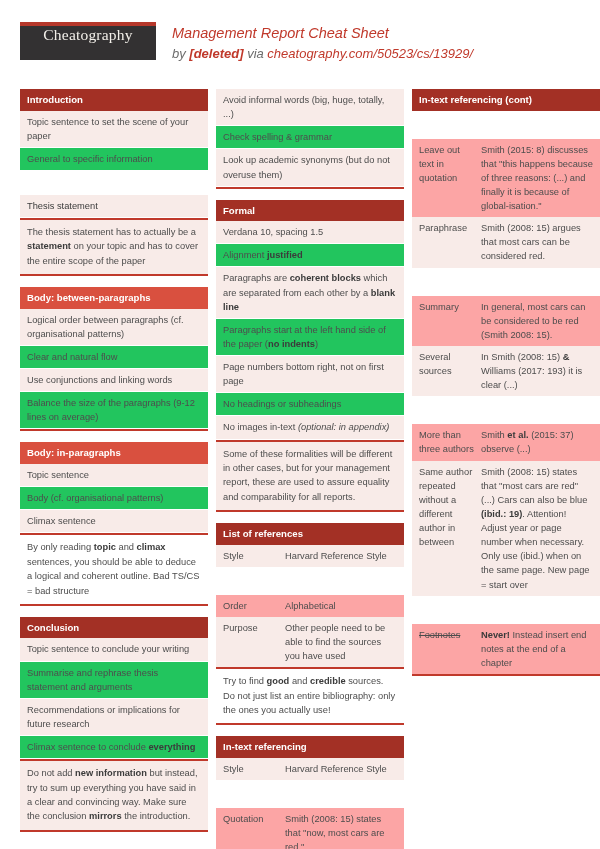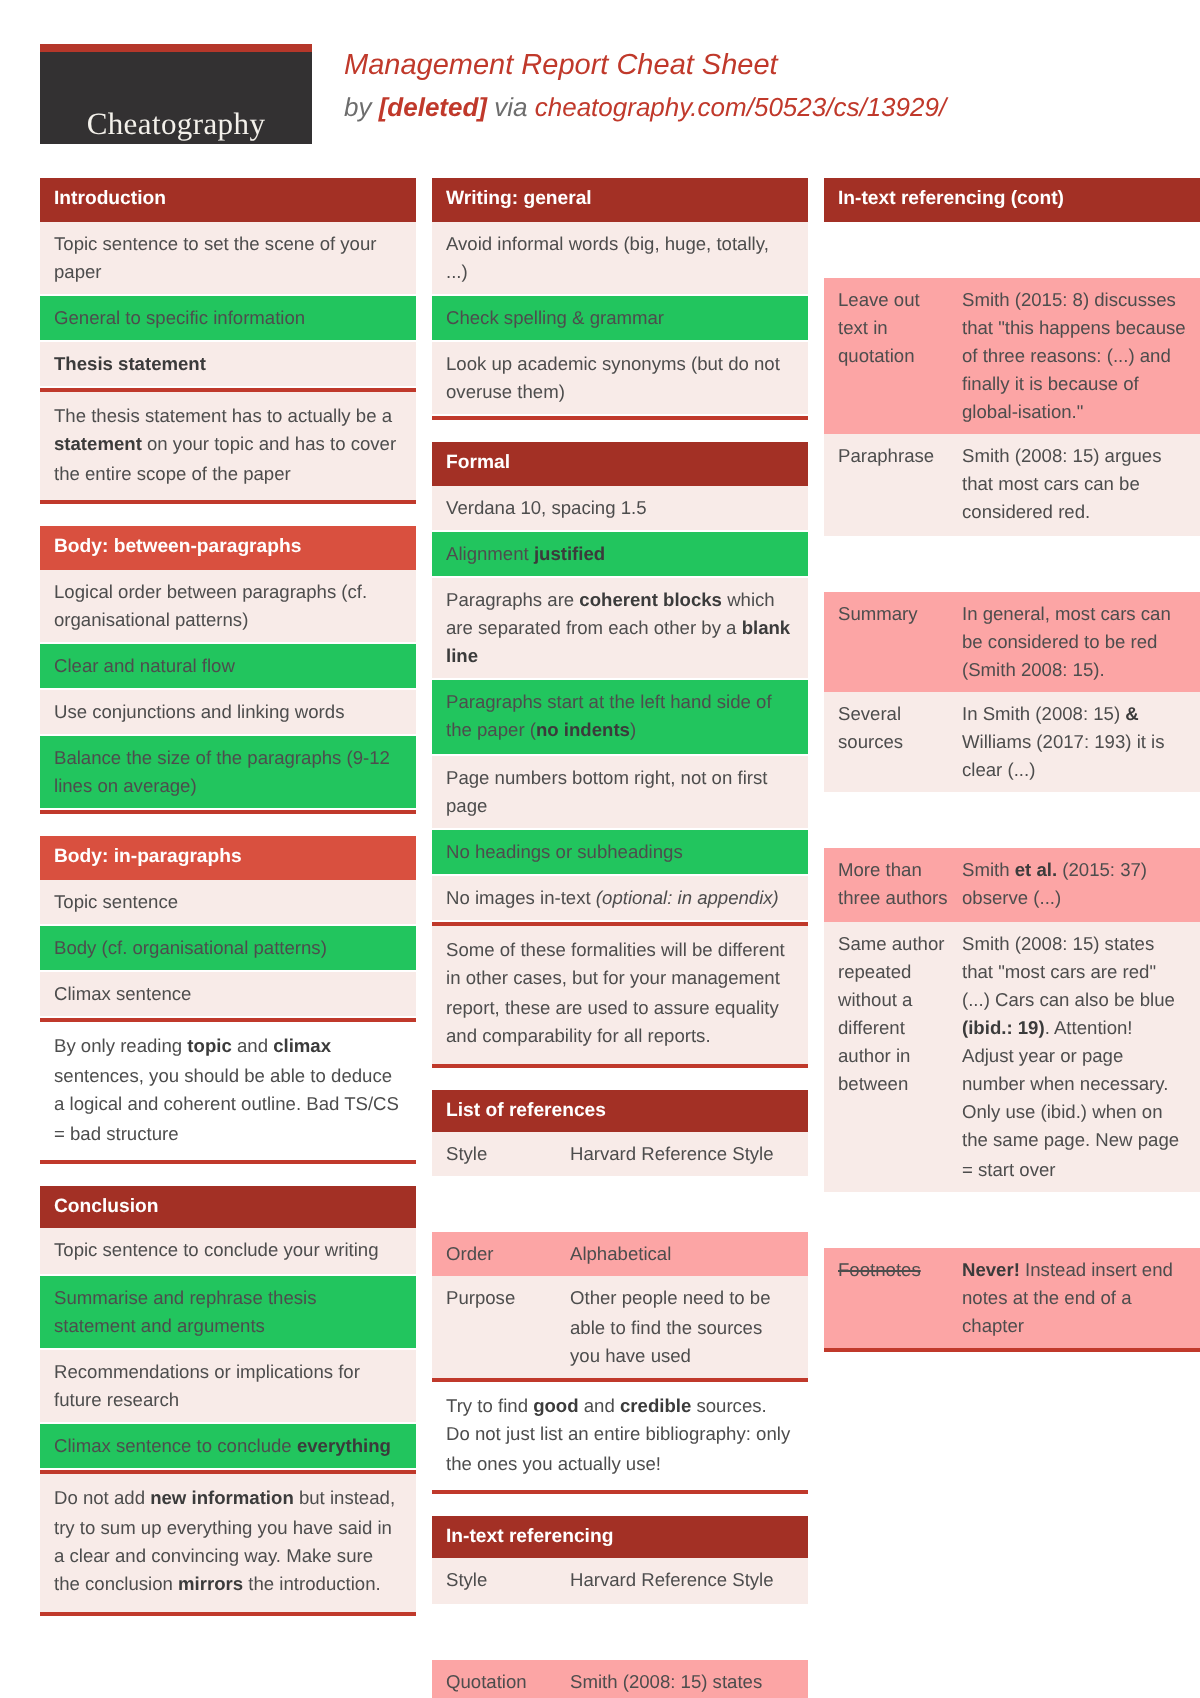--- a/index.html
+++ b/index.html
@@ -13,25 +13,25 @@
   .page{
     position:relative;
     width:600px;height:849px;
     box-sizing:border-box;
     padding:22px 20px 0 20px;
   }
 
   
   .header{display:flex;align-items:flex-start;margin-bottom:15px;height:52px;}
   .logo{
-    width:136px;height:50px;
+    width:136px;height:38px;
     background:#333132;
     border-top:4px solid #b5372a;
     box-sizing:border-box;
-    display:flex;align-items:flex-end;justify-content:center;
+    display:flex;align-items:flex-start;justify-content:center;
     flex:0 0 auto;
   }
   .logo-text{
     font-family:"Liberation Serif","DejaVu Serif",serif;
     color:#f3f0ea;font-size:15.5px;letter-spacing:.2px;
   }
   .title-block{margin-left:16px;padding-top:2px;font-style:italic;}
   .sheet-title{
     font-size:14.5px;color:#c0392b;font-weight:400;line-height:1.3;
     margin:0 0 3px 0;
@@ -57,21 +57,21 @@
   .row{
     font-size:9.3px;line-height:1.52;
     padding:4px 7px 4px 7px;
     color:#4d4d4d;
     border-bottom:1px solid #ffffff;
   }
   .row.odd{background:#f8ebe8;}
   .row.even{background:#22c55e;}
   .row b{color:#3b3b3b;font-weight:bold;}
   .row i{font-style:italic;}
-  .row.thesis{font-weight:bold;color:#3b3b3b;}
+  .row.thesis{font-weight:normal;color:#3b3b3b;margin-top:24px;}
 
   
   .note{
     font-size:9.3px;line-height:1.55;
     padding:5px 7px 6px 7px;
     background:#f8ebe8;
     border-top:2px solid #c0392b;
     color:#4d4d4d;
   }
   .note.plain{background:#ffffff;}
@@ -146,21 +146,20 @@
           <div class="row even">Climax sentence to conclude <b>everything</b></div>
         </div>
         <div class="note">Do not add <b>new information</b> but instead, try to sum up everything you have said in a clear and convincing way. Make sure the conclusion <b>mirrors</b> the introduction.</div>
       </div>
 
     </div>
 
     <div class="col">
 
       <div class="card">
-        <div class="card-head">Writing: general</div>
         <div class="rows">
           <div class="row odd">Avoid informal words (big, huge, totally, ...)</div>
           <div class="row even">Check spelling &amp; grammar</div>
           <div class="row odd">Look up academic synonyms (but do not overuse them)</div>
         </div>
       </div>
 
       <div class="card">
         <div class="card-head">Formal</div>
         <div class="rows">

